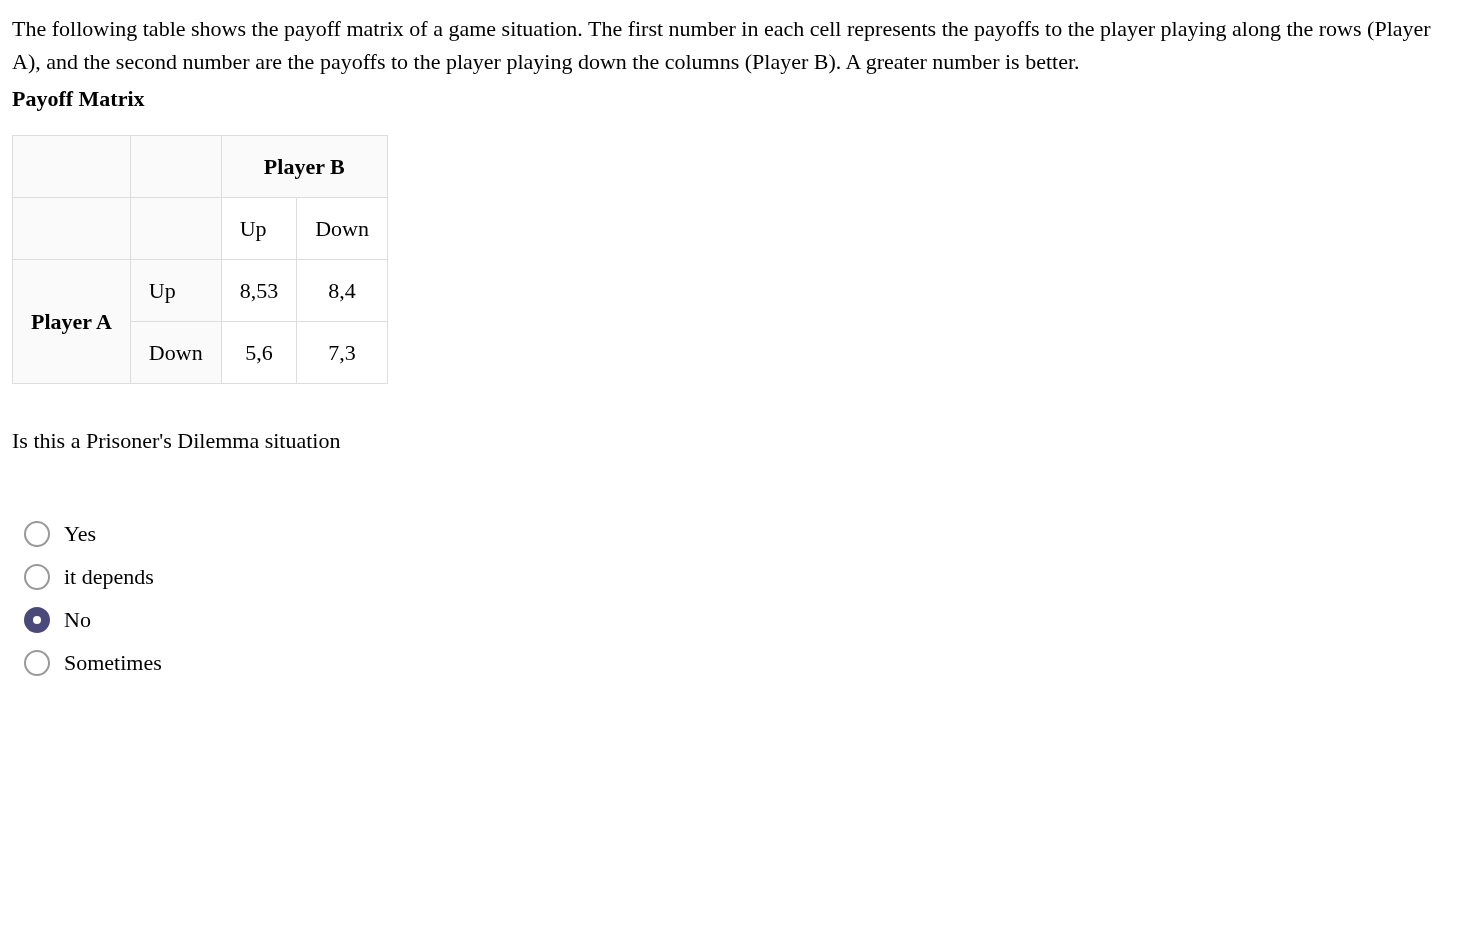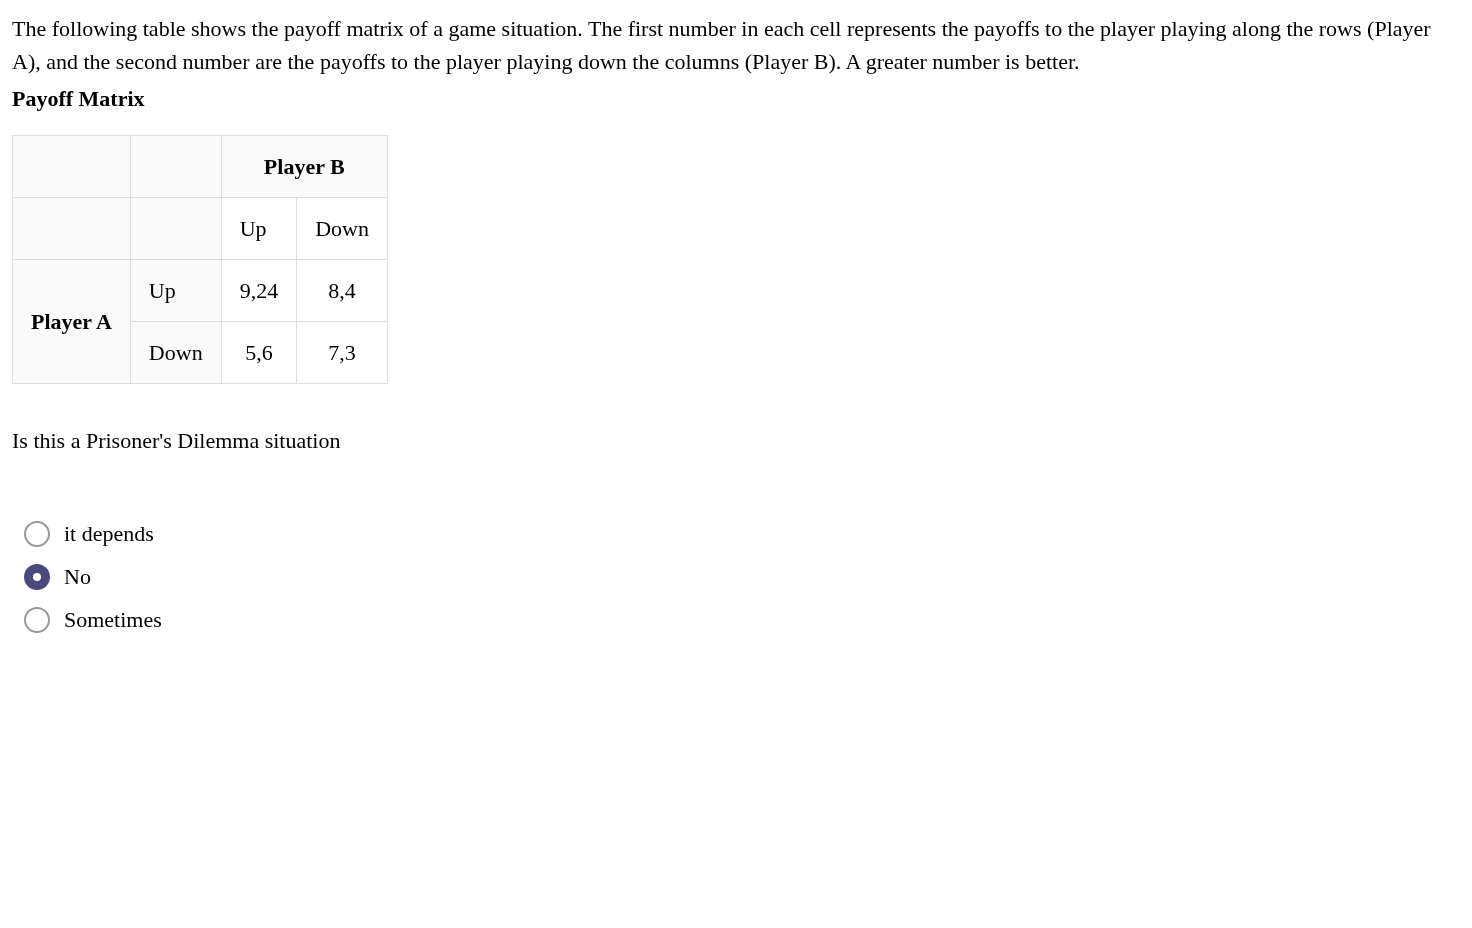--- a/index.html
+++ b/index.html
@@ -97,36 +97,40 @@
   </tr>
   <tr>
     <td class="header-cell"></td>
     <td class="row-label"></td>
     <td>Up</td>
     <td>Down</td>
   </tr>
   <tr>
     <td class="header-cell" rowspan="2">Player A</td>
     <td class="row-label">Up</td>
-    <td class="center">9,24</td>
+    <td class="center">8,53</td>
     <td class="center">8,4</td>
   </tr>
   <tr>
     <td class="row-label">Down</td>
     <td class="center">5,6</td>
     <td class="center">7,3</td>
   </tr>
 </tbody>
   </table>
 
 <p class="question-text">Is this a Prisoner's Dilemma situation</p>
 
 <div class="options">
   <div class="option-row">
     <div class="radio"></div>
+    <span class="option-label">Yes</span>
+  </div>
+  <div class="option-row">
+    <div class="radio"></div>
     <span class="option-label">it depends</span>
   </div>
   <div class="option-row">
     <div class="radio selected"></div>
     <span class="option-label">No</span>
   </div>
   <div class="option-row">
     <div class="radio"></div>
     <span class="option-label">Sometimes</span>
   </div>

